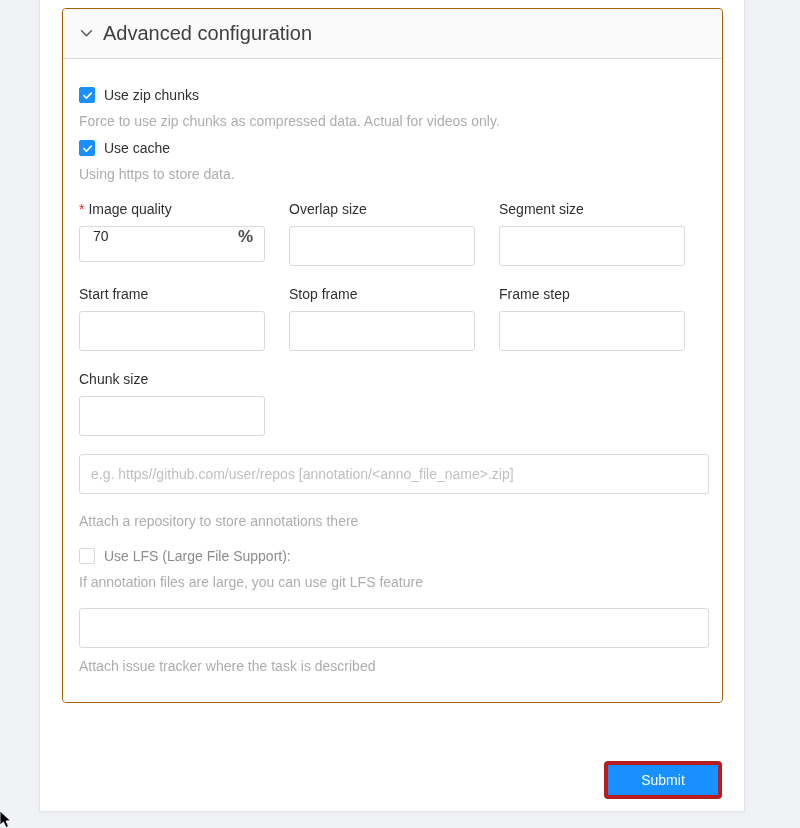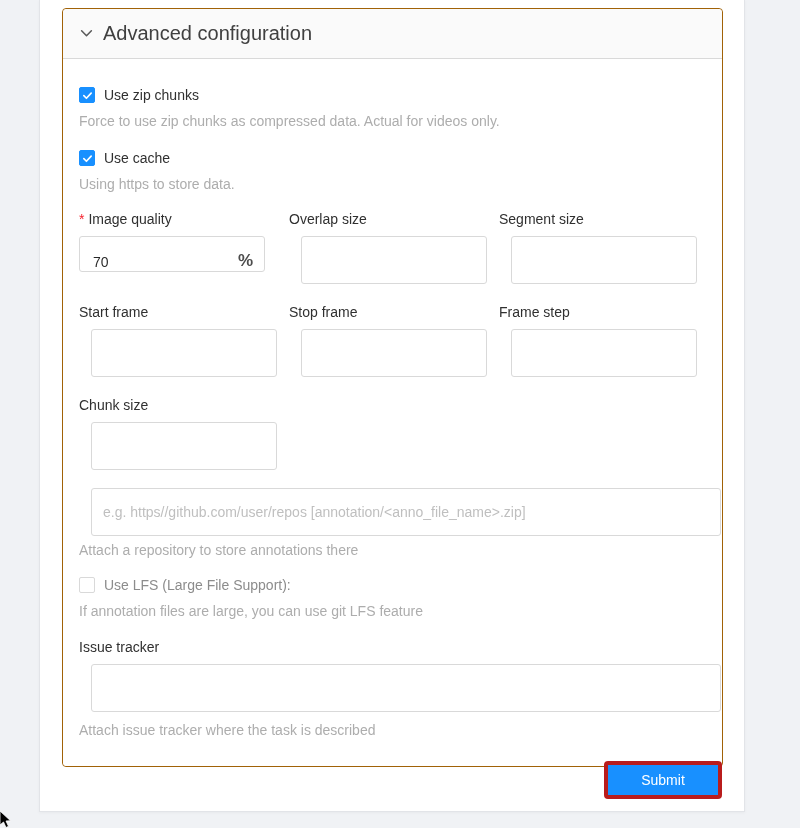--- a/index.html
+++ b/index.html
@@ -33,32 +33,32 @@
   .cb {
     width: 16px; height: 16px; border-radius: 2px; flex: 0 0 16px;
     display: inline-flex; align-items: center; justify-content: center;
   }
   .cb.checked { background: #1890ff; border: 1px solid #1890ff; }
   .cb.unchecked { background: #fff; border: 1px solid #d9d9d9; }
   .cb-label { margin-left: 9px; color: #303030; }
   .cb-label.muted { color: #8c8c8c; }
   .help { color: #adadad; margin-top: 8px; line-height: 20px; }
 
-  .section { margin-top: 19px; align-items: flex-end; }
+  .section { margin-top: 9px; align-items: flex-end; }
   .grid3 { display: grid; grid-template-columns: repeat(3, 186px); column-gap: 24px; }
   .field-label { display: block; line-height: 20px; margin-bottom: 7px; color: #303030; }
   .req-mark { color: #f5222d; margin-right: 4px; }
   .inp {
-    width: 100%; height: 48px; border: 1px solid #d9d9d9; border-radius: 3px;
+    width: 100%; height: 40px; border: 1px solid #d9d9d9; border-radius: 3px;
     padding: 0 11px; font-size: 14px; color: rgba(0,0,0,0.85);
-    font-family: "Liberation Sans", sans-serif; outline: none; background: #fff; margin-left: 12px;
+    font-family: "Liberation Sans", sans-serif; outline: none; background: #fff;
   }
   .inp::placeholder { color: #bfbfbf; }
   .inp-wrap {
-    display: flex; align-items: flex-end; height: 36px;
+    display: flex; align-items: flex-start; height: 36px;
     border: 1px solid #d9d9d9; border-radius: 3px; background: #fff; padding: 0 11px;
   }
   .inp-wrap input {
     border: none; outline: none; flex: 1; min-width: 0; font-size: 14px;
     color: rgba(0,0,0,0.85); font-family: "Liberation Sans", sans-serif; background: transparent;
   }
   .suffix { color: #4d4d4d; font-size: 17px; font-weight: bold; }
   .full { width: 630px; }
 
   .submit-btn {
@@ -142,31 +142,30 @@
 
       <div class="grid3" style="margin-top:18px;">
         <div>
           <span class="field-label">Chunk size</span>
           <input class="inp" type="text" value="" style="">
         </div>
       </div>
 
       <div style="margin-top:18px;">
         <input class="inp full" type="text" placeholder="e.g. https//github.com/user/repos [annotation/&lt;anno_file_name&gt;.zip]" style="">
-        <div class="help" style="margin-top:4px;">Attach a repository to store annotations there</div>
+        <div class="help" style="margin-top:17px;">Attach a repository to store annotations there</div>
       </div>
 
       <div class="cb-row" style="margin-top:17px;">
         <span class="cb unchecked"></span>
         <span class="cb-label muted">Use LFS (Large File Support):</span>
       </div>
       <div class="help">If annotation files are large, you can use git LFS feature</div>
 
       <div style="margin-top:16px;">
-        <span class="field-label">Issue tracker</span>
         <input class="inp full" type="text" value="" style="">
         <div class="help" style="">Attach issue tracker where the task is described</div>
       </div>
 
     </div>
   </div>
 
   <button class="submit-btn">Submit</button>
 </div>
 

